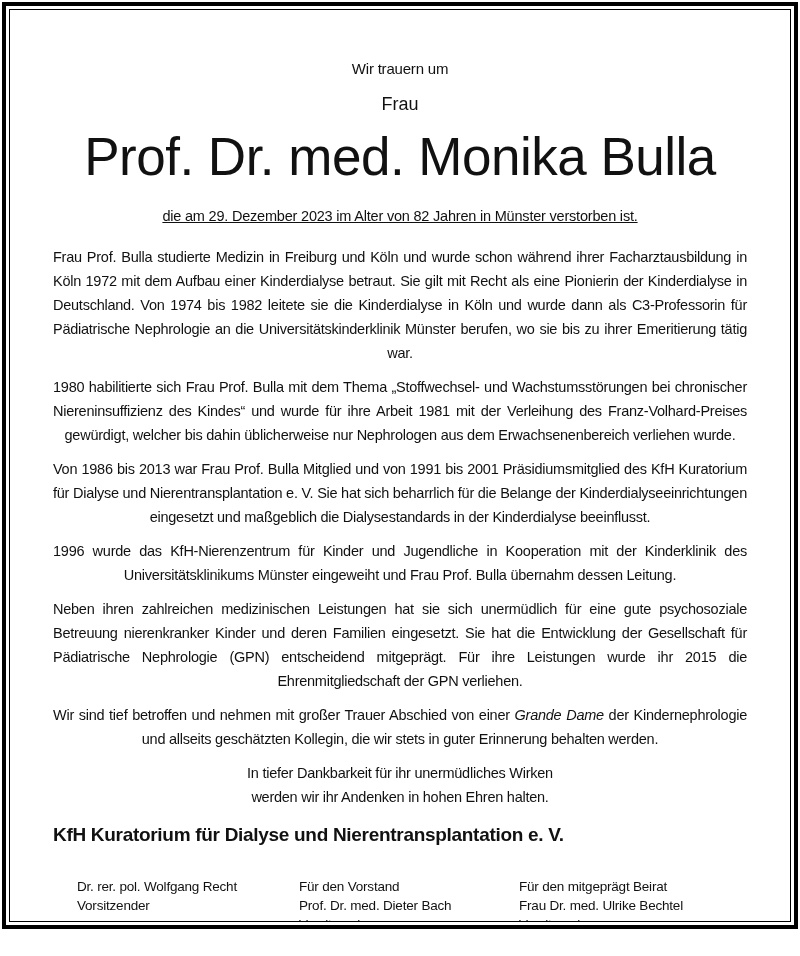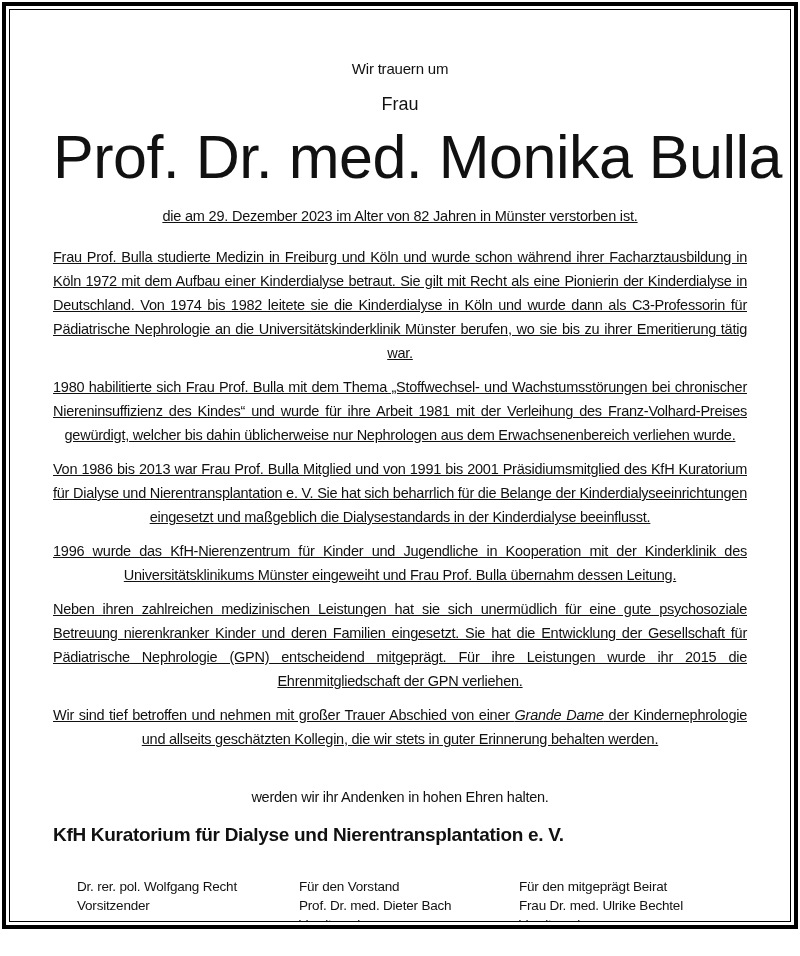--- a/index.html
+++ b/index.html
@@ -38,21 +38,21 @@
     text-align: center;
     letter-spacing: -0.2px;
   }
   .salutation {
     font-size: 18px;
     line-height: 22px;
     text-align: center;
     margin-top: 15px;
   }
   .name {
-    font-size: 61px;
+    font-size: 53px;
     line-height: 52px;
     font-weight: 400;
     text-align: center;
     margin: 16px 0 0 0;
     letter-spacing: -0.5px;
     white-space: nowrap;
   }
   .death-line {
     font-size: 14.5px;
     line-height: 18px;
@@ -61,21 +61,20 @@
     letter-spacing: -0.2px;
     text-decoration: underline;
   }
   .body-p {
     font-size: 14.5px;
     line-height: 24px;
     text-align: justify;
     text-align-last: center;
     letter-spacing: -0.25px;
     margin-top: 10px;
-    text-decoration: underline;
   }
   .body-p.first {
     margin-top: 20px;
   }
   .center-p {
     font-size: 14.5px;
     line-height: 24px;
     text-align: center;
     letter-spacing: -0.25px;
     margin-top: 10px;
@@ -120,21 +119,21 @@
       <p class="body-p">1980 habilitierte sich Frau Prof. Bulla mit dem Thema „Stoffwechsel- und Wachstumsstörungen bei chronischer Niereninsuffizienz des Kindes“ und wurde für ihre Arbeit 1981 mit der Verleihung des Franz-Volhard-Preises gewürdigt, welcher bis dahin üblicherweise nur Nephrologen aus dem Erwachsenenbereich verliehen wurde.</p>
 
       <p class="body-p">Von 1986 bis 2013 war Frau Prof. Bulla Mitglied und von 1991 bis 2001 Präsidiumsmitglied des KfH Kuratorium für Dialyse und Nierentransplantation e. V.  Sie hat sich beharrlich für die Belange der Kinderdialyseeinrichtungen eingesetzt und maßgeblich die Dialysestandards in der Kinderdialyse beeinflusst.</p>
 
       <p class="body-p">1996 wurde das KfH-Nierenzentrum für Kinder und Jugendliche in Kooperation mit der Kinderklinik des Universitätsklinikums Münster eingeweiht und Frau Prof. Bulla übernahm dessen Leitung.</p>
 
       <p class="body-p">Neben ihren zahlreichen medizinischen Leistungen hat sie sich unermüdlich für eine gute psychosoziale Betreuung nierenkranker Kinder und deren Familien eingesetzt. Sie hat die Entwicklung der Gesellschaft für Pädiatrische Nephrologie (GPN) entscheidend mitgeprägt. Für ihre Leistungen wurde ihr 2015 die Ehrenmitgliedschaft der GPN verliehen.</p>
 
       <p class="body-p"><span>Wir sind tief betroffen und nehmen mit großer Trauer Abschied von einer </span><em>Grande Dame</em><span> der Kindernephrologie und allseits geschätzten Kollegin, die wir stets in guter Erinnerung behalten werden.</span></p>
 
-      <p class="center-p"><br><span>werden wir ihr Andenken in hohen Ehren halten.</span></p>
+      <p class="center-p"><span>In tiefer Dankbarkeit für ihr unermüdliches Wirken</span><br><span>werden wir ihr Andenken in hohen Ehren halten.</span></p>
 
       <p class="org">KfH Kuratorium für Dialyse und Nierentransplantation e. V.</p>
 
       <div class="signatures">
         <div class="sig-col col-1">
           <div>Dr. rer. pol. Wolfgang Recht</div>
           <div>Vorsitzender</div>
         </div>
         <div class="sig-col col-2">
           <div>Für den Vorstand</div>

